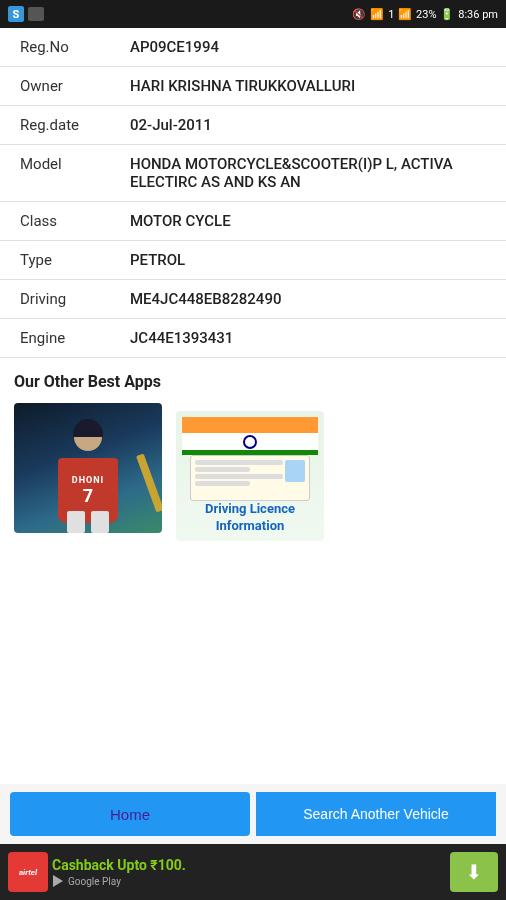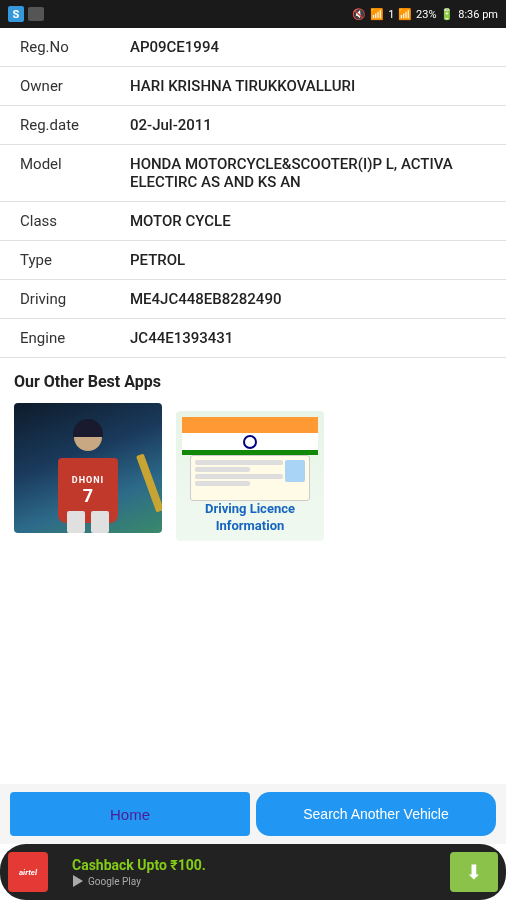--- a/index.html
+++ b/index.html
@@ -285,39 +285,38 @@
       font-size: 15px;
       font-weight: 500;
       cursor: pointer;
       margin-right: 6px;
     }
     .btn-search {
       flex: 1;
       background: #2196F3;
       color: #fff;
       border: none;
-      border-radius: 14px;
+      border-radius: 0;
       font-size: 14px;
       font-weight: 500;
       cursor: pointer;
     }
 
     
     .ad-banner {
       position: absolute;
       bottom: 0;
       left: 0;
       width: 100%;
       height: 56px;
       background: #222;
       display: flex;
       align-items: center;
       padding: 0 8px;
-      gap: 24px;
-      border-radius: 26px;
+      gap: 4px;
     }
     .airtel-logo {
       width: 40px;
       height: 40px;
       background: #e53935;
       border-radius: 4px;
       display: flex;
       align-items: center;
       justify-content: center;
       color: #fff;

